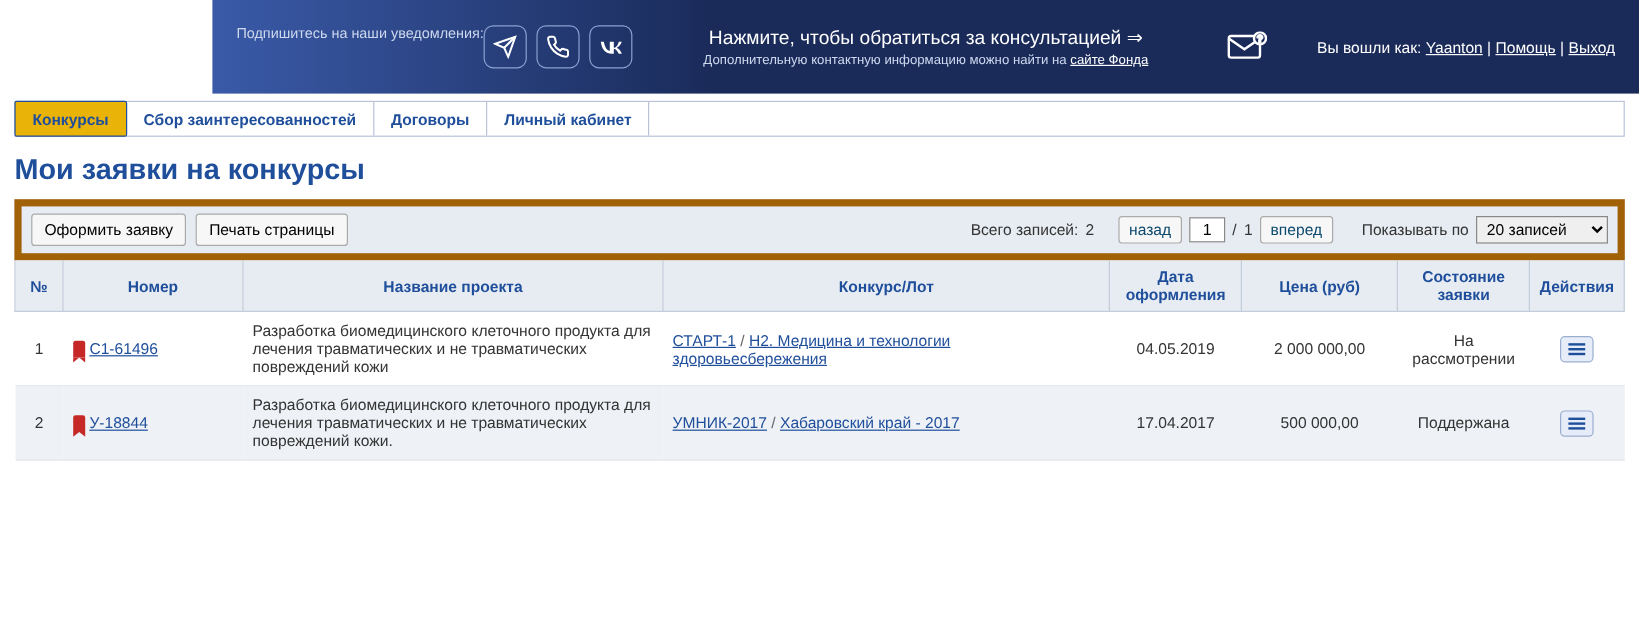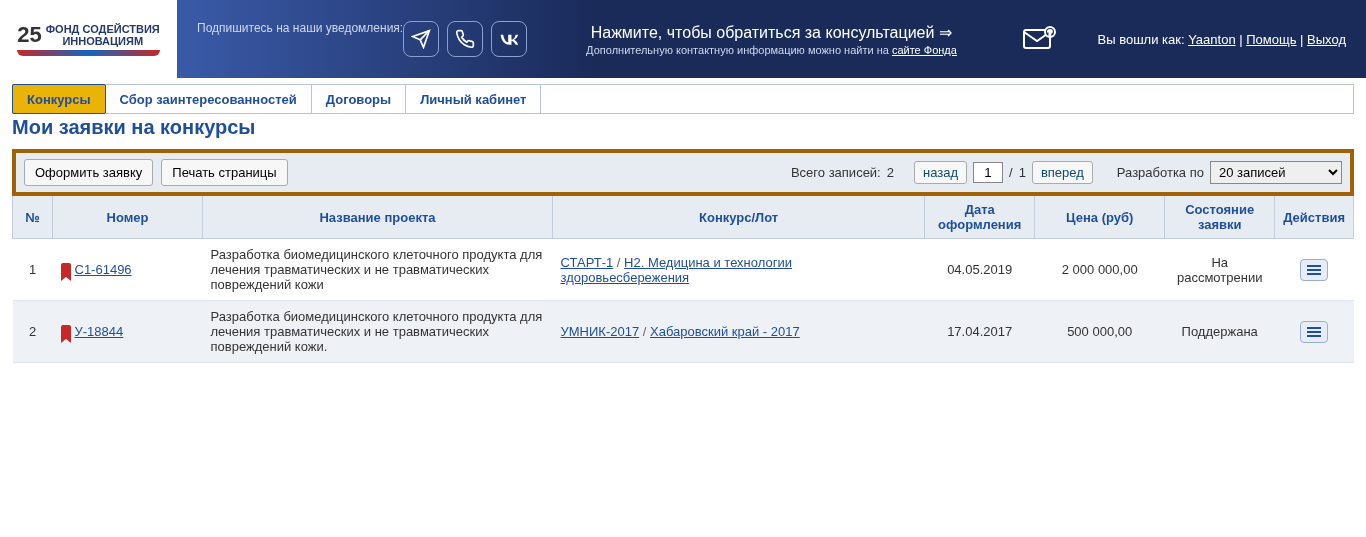--- a/index.html
+++ b/index.html
@@ -25,30 +25,30 @@
 .mail-icon { position: absolute; right: 310px; top: 50%; transform: translateY(-50%); color: #fff; cursor: pointer; }
 
 .user-col { margin-left: auto; color: #fff; font-size: 13px; }
 .user-col span, .user-col a { color: #fff; text-align: right; }
 .user-col a { text-decoration: underline; cursor: pointer; }
 
 .tabbar { border: 1px solid #b9c3d6; margin: 6px 12px 0 12px; display: flex; align-items: center; height: 30px; }
 .tab { padding: 0 14px; height: 100%; display: flex; align-items: center; color: #1f4e9b; font-weight: bold; cursor: pointer; border-right: 1px solid #b9c3d6; }
 .tab.active { border: 1px solid #1f4e9b; background: #eab308; margin: -1px 0 -1px -1px; height: calc(100% + 2px); border-radius: 2px; }
 
-.page-title { color: #1f4e9b; font-size: 20px; margin: 2px 12px 10px 12px; }
+.page-title { color: #1f4e9b; font-size: 24px; margin: 14px 12px 10px 12px; }
 
-.toolbar { background: #e7ecf3; border: 4px solid #a16207; margin: 0 12px; padding: 6px 8px; display: flex; align-items: center; }
+.toolbar { background: #e7ecf3; border: 6px solid #a16207; margin: 0 12px; padding: 6px 8px; display: flex; align-items: center; }
 .btn { background: #f7f7f7; border: 1px solid #aaa; border-radius: 3px; padding: 5px 10px; font-size: 13px; cursor: pointer; margin-right: 8px; }
 .spacer { flex: 1; }
 .pager { display: flex; align-items: center; gap: 6px; font-size: 13px; }
 .pager .nav-btn { border: 1px solid #aaa; border-radius: 3px; padding: 3px 8px; color: #0c4a6e; background: #f7f7f7; cursor: pointer; }
 .pager input { width: 30px; text-align: center; border: 1px solid #888; padding: 2px; }
 .show-label { margin-left: 18px; }
-select.page-size { border: 1px solid #888; padding: 2px 4px; font-size: 13px; width: 132px; }
+select.page-size { border: 1px solid #888; padding: 2px 4px; font-size: 13px; width: 110px; }
 
 table.data { width: calc(100% - 24px); margin: 0 12px; border-collapse: collapse; }
 table.data th { background: #e7ecf3; border: 1px solid #c3ccdb; border-top: none; padding: 6px 8px; color: #1f4e9b; font-weight: bold; font-size: 13px; text-align: center; }
 table.data td { border-bottom: 1px solid #e0e4ec; padding: 8px; font-size: 13px; vertical-align: middle; }
 table.data tr:nth-child(even) td { background: #eef1f6; }
 .cell-center { text-align: center; }
 .link { color: #1f4e9b; text-decoration: underline; cursor: pointer; }
 .sep { color: #666; }
 .ribbon-icon { display: inline-block; width: 10px; height: 14px; background: #c62828; border-radius: 2px 2px 0 0; position: relative; margin-right: 4px; vertical-align: middle; }
 .ribbon-icon::after { content: ""; position: absolute; bottom: -4px; left: 0; border-left: 5px solid #c62828; border-right: 5px solid #c62828; border-bottom: 4px solid transparent; }
@@ -56,27 +56,20 @@
 .hamburger { width: 14px; height: 10px; border-top: 2px solid #1f4e9b; border-bottom: 2px solid #1f4e9b; position: relative; }
 .hamburger::before { content: ""; position: absolute; top: 2px; left: 0; right: 0; height: 2px; background: #1f4e9b; }
 svg { display: block; }
 </style>
 </head>
 <body>
 
 <div class="header">
   <div class="logo-area">
     <div>
-      <div style="display:flex;align-items:center;gap:4px;">
-        <span class="logo-25">25</span>
-        <div class="logo-text">
-          <div>ФОНД СОДЕЙСТВИЯ</div>
-          <div>ИННОВАЦИЯМ</div>
-        </div>
-      </div>
       <div class="logo-arc"></div>
     </div>
   </div>
   <div class="header-main">
     <div class="notif-col">
       <div class="notif-label">Подпишитесь на наши уведомления:</div>
       <div class="social-row">
         <div class="social-btn">
           <svg width="20" height="20" viewBox="0 0 24 24" fill="none" stroke="#fff" stroke-width="2">
               <path d="M22 2L11 13"></path>
@@ -138,21 +131,21 @@
   <div class="spacer"></div>
   <div class="pager">
     <span>Всего записей:</span>
     <span>2</span>
     <span style="width:8px"></span>
     <span class="nav-btn">назад</span>
     <input type="text" value="1" style="">
     <span>/</span>
     <span>1</span>
     <span class="nav-btn">вперед</span>
-    <span class="show-label">Разработка по</span>
+    <span class="show-label">Показывать по</span>
     <select class="page-size">
       <option>20 записей</option>
     </select>
   </div>
 </div>
 
 <table class="data">
   <thead>
     <tr>
       <th style="width:40px">№</th>

